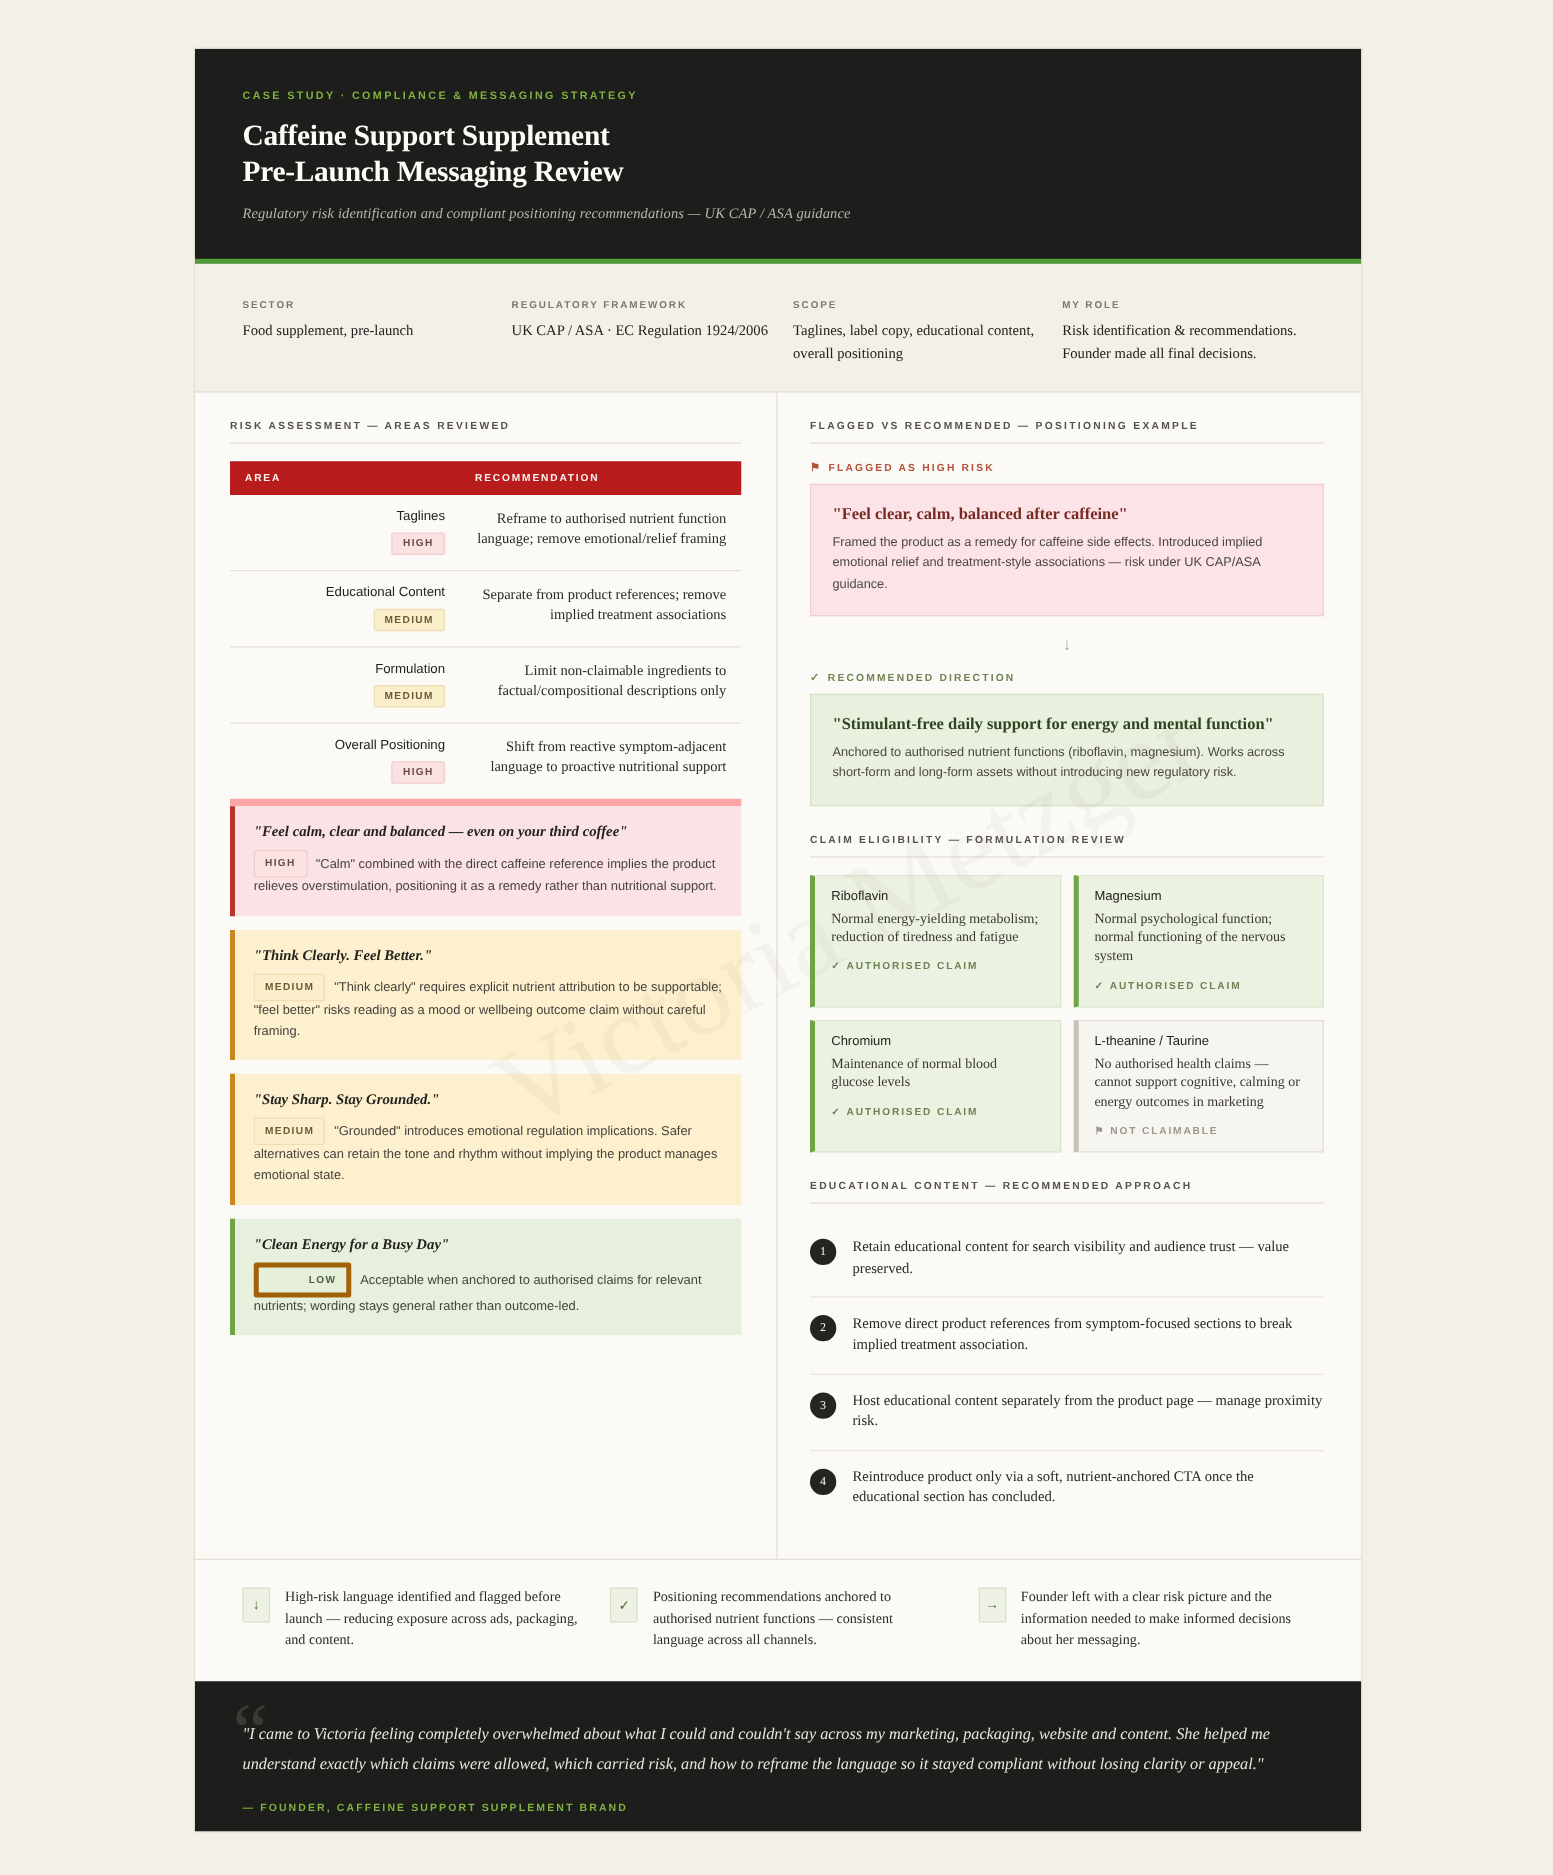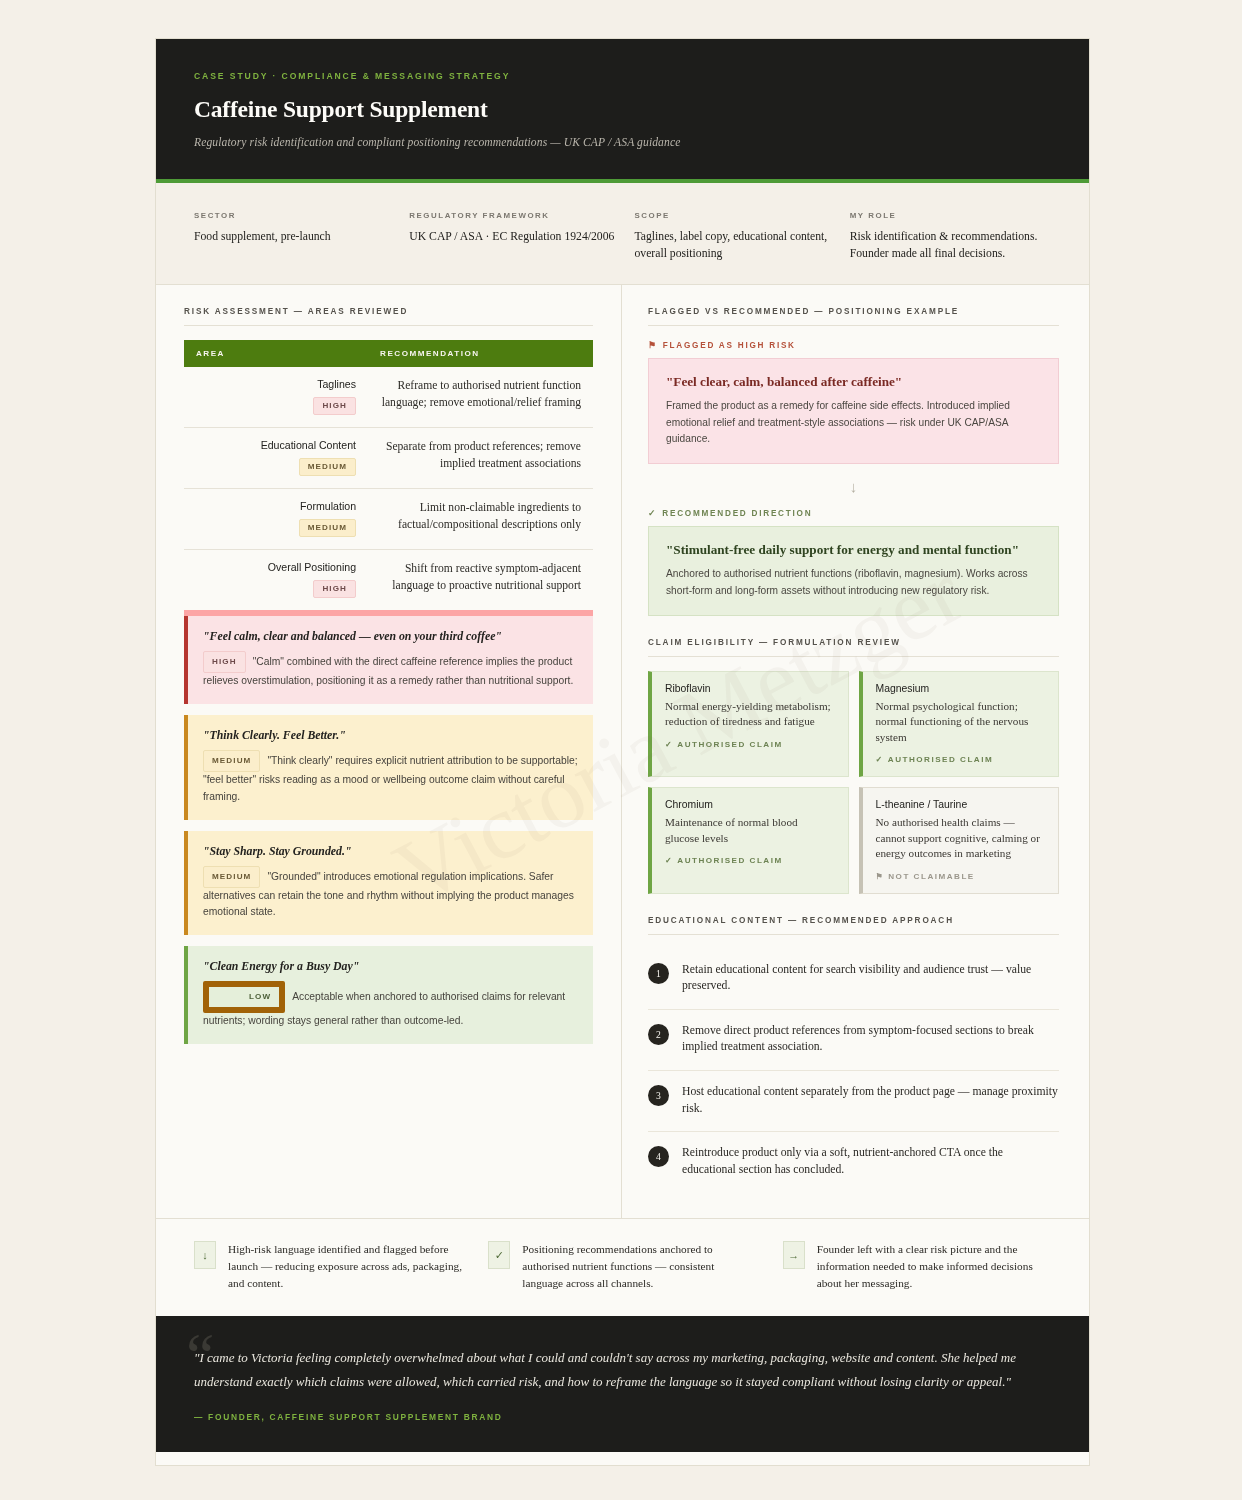--- a/index.html
+++ b/index.html
@@ -95,21 +95,21 @@
     text-transform: uppercase;
     padding-bottom: 9px;
     border-bottom: 1px solid #e4e0d4;
     margin-bottom: 14px;
   }
   .sec-title.gap { margin-top: 22px; }
 
   
   .rtable { width: 100%; border-collapse: collapse; }
   .rtable thead th {
-    background: #4d7c0f;
+    background: #b91c1c;
     color: #f7f5ef;
     font-size: 8.1px;
     letter-spacing: 1.5px;
     font-weight: 700;
     text-transform: uppercase;
     text-align: left;
     padding: 9px 12px;
   }
   .rtable thead th:first-child { width: 45%; }
   .rtable tbody td {
@@ -132,21 +132,21 @@
     margin-top: 7px;
     padding: 3px 8px 4px 8px;
     font-size: 8.1px;
     letter-spacing: 1.1px;
     font-weight: 700;
     text-transform: uppercase;
     border-radius: 2px;
   }
   .badge.high   { background: #fae2e2; border: 1px solid #f3cccc; color: #6d4a4a; }
   .badge.medium { background: #fbeecb; border: 1px solid #eedfb2; color: #6a5a36; }
-  .badge.low    { background: #e5efda; border: 6px solid #a16207; color: #4d6039; padding-left: 40px; }
+  .badge.low    { background: #e5efda; border: 4px solid #a16207; color: #4d6039; padding-left: 40px; }
 
   
   .tag-card {
     border-left: 4px solid #c0392b;
     padding: 13px 15px 14px 15px;
     margin-bottom: 11px;
   }
   .tag-card.risk-high   { background: #fbe3e5; border-left-color: #b5352f; }
   .tag-card.risk-medium { background: #fcf0ce; border-left-color: #c9881f; }
   .tag-card.risk-low    { background: #e7f0dd; border-left-color: #6fa544; }
@@ -321,20 +321,21 @@
 <body>
 
 <div class="page">
 
   <div class="watermark">Victoria Metzger</div>
 
   <header class="hero">
     <div class="hero-eyebrow">CASE STUDY · COMPLIANCE &amp; MESSAGING STRATEGY</div>
     <h1 class="hero-title">
       <span>Caffeine Support Supplement</span><br>
+      <span>Pre-Launch Messaging Review</span>
     </h1>
     <div class="hero-sub">Regulatory risk identification and compliant positioning recommendations — UK CAP / ASA guidance</div>
   </header>
 
   <section class="meta">
     <div class="meta-col">
       <div class="meta-label">SECTOR</div>
       <div class="meta-value">Food supplement, pre-launch</div>
     </div>
     <div class="meta-col">

